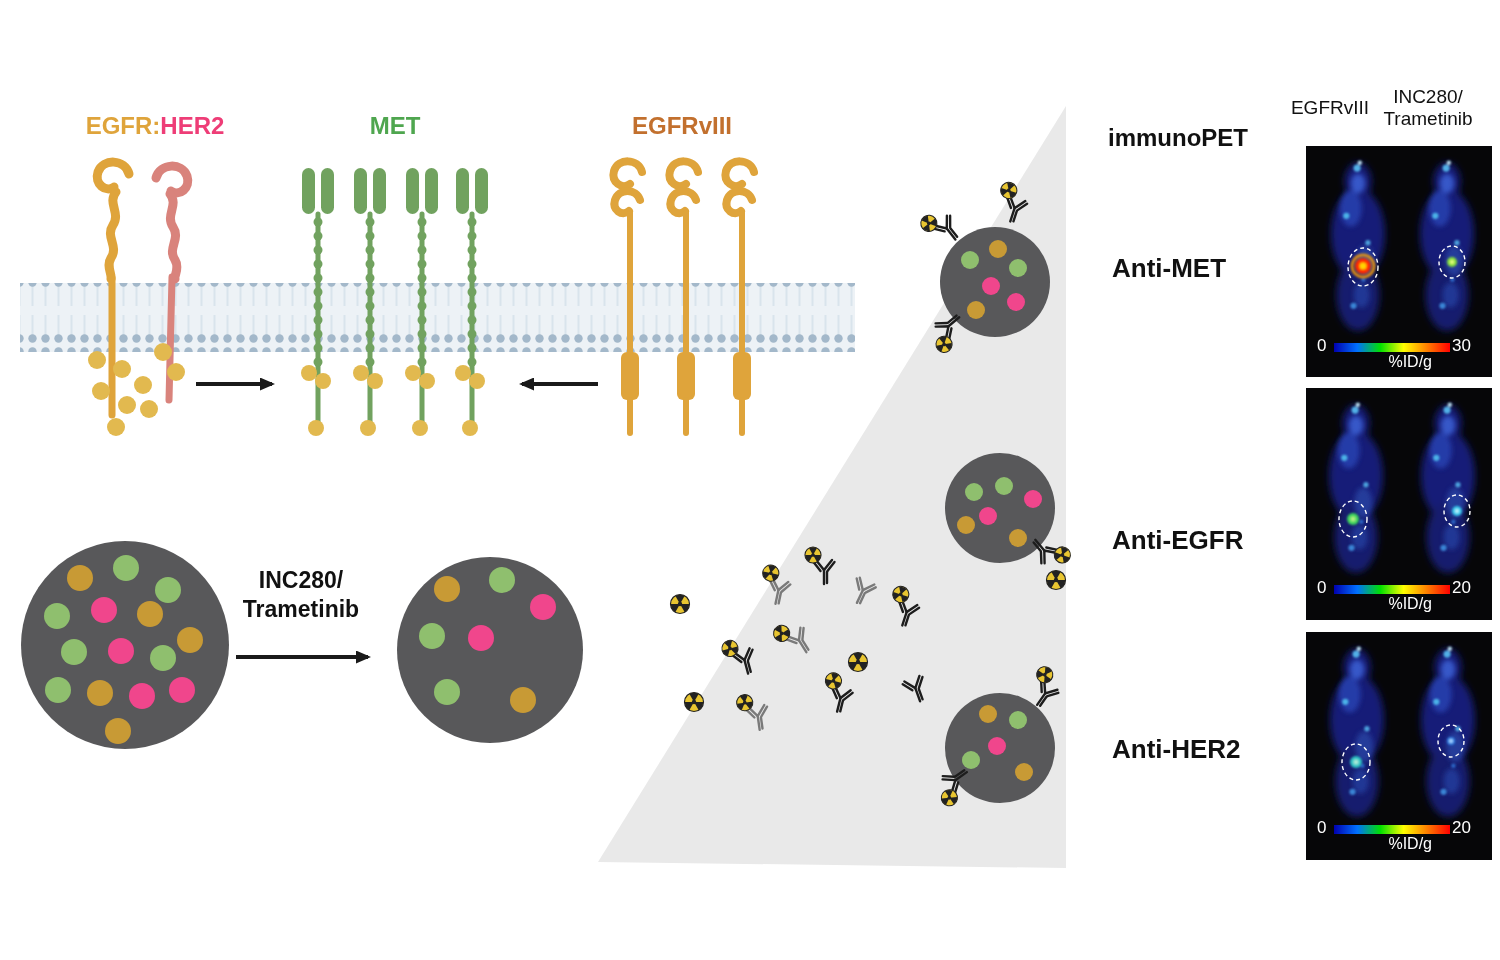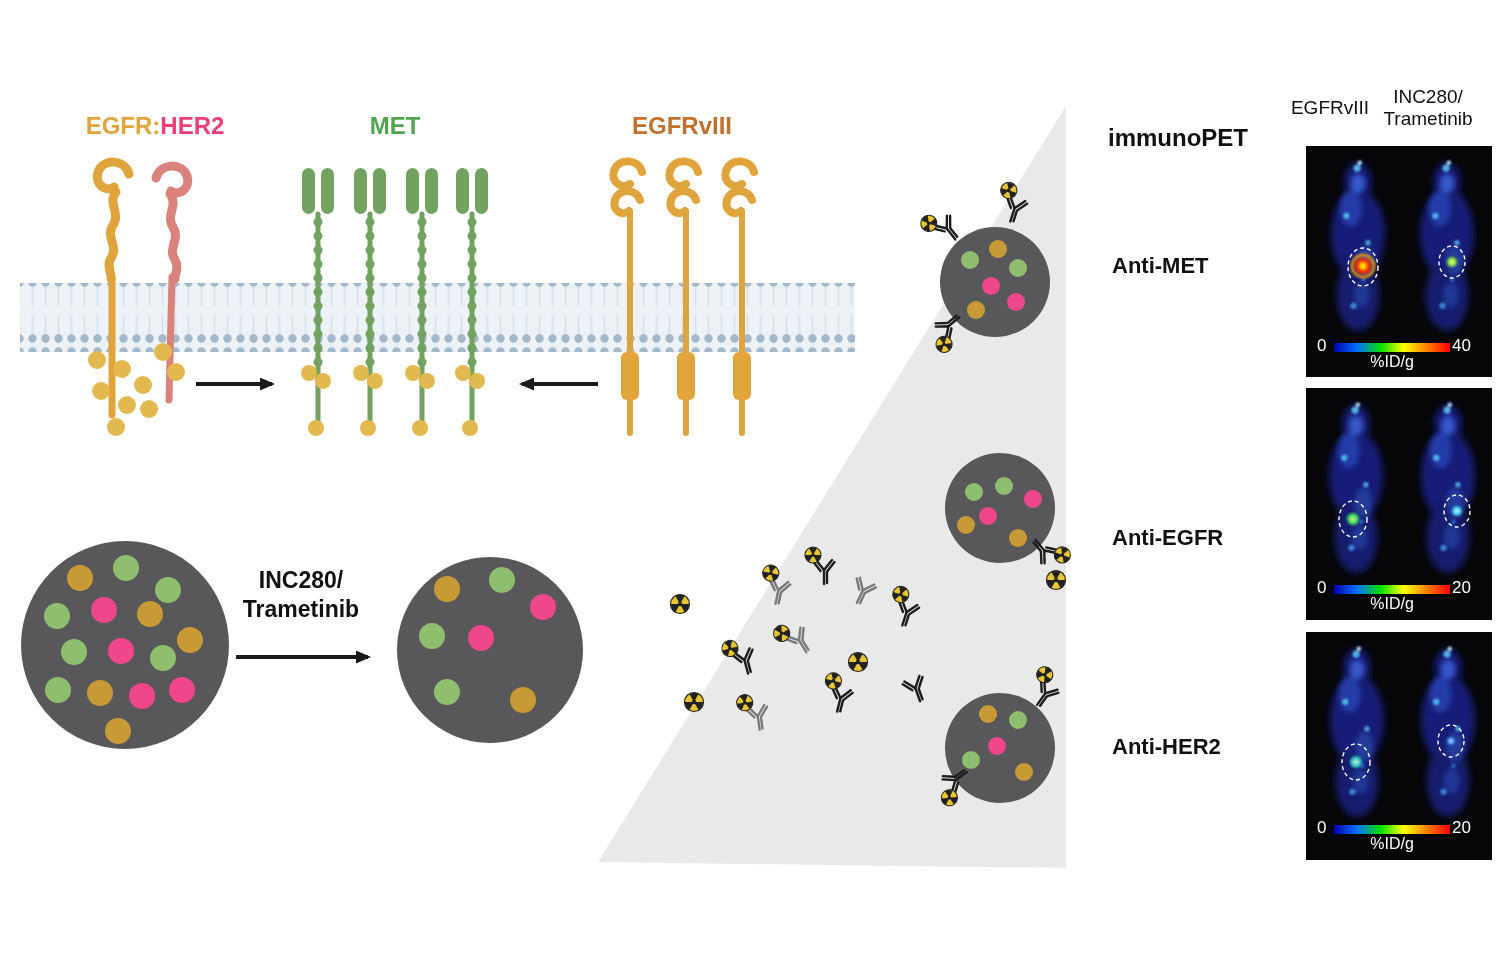--- a/index.html
+++ b/index.html
@@ -33,26 +33,26 @@
   .egfr-part{color:var(--egfr-orange,#DFA43B);}
   .her2-part{color:var(--her2-pink,#EE3D77);}
   #lbl-met{left:340px;top:112px;width:110px;color:var(--met-label,#4FA64F);}
   #lbl-egfrviii{left:602px;top:112px;width:160px;color:var(--egfrviii-brown,#C2702E);}
   #lbl-treatment{left:226px;top:566px;width:150px;text-align:center;font-size:23px;
                  font-weight:bold;line-height:1.25;}
   #pet-title{left:1108px;top:116px;font-size:24px;font-weight:bold;margin-top:8px;}
   .pet-col{font-size:19px;text-align:center;line-height:1.15;}
   #col-control{left:1288px;top:97px;width:84px;}
   #col-treated{left:1374px;top:86px;width:108px;}
-  .pet-row-label{font-size:22px;font-weight:bold;}
+  .pet-row-label{font-size:26px;font-weight:bold;}
   #row-label-0{left:1112px;top:253px;}
   #row-label-1{left:1112px;top:498px;margin-top:27px;}
   #row-label-2{left:1112px;top:734px;}
   .scale-text{position:absolute;color:#fff;font-size:17px;}
-  .scale-unit{font-size:16px;width:80px;text-align:center;}
+  .scale-unit{font-size:16px;width:80px;text-align:right;}
   #s0-min{left:1317px;top:336px;} #s0-unit{left:1352px;top:353px;} #s0-max{left:1452px;top:336px;}
   #s1-min{left:1317px;top:578px;} #s1-unit{left:1352px;top:595px;} #s1-max{left:1452px;top:578px;}
   #s2-min{left:1317px;top:818px;} #s2-unit{left:1352px;top:835px;} #s2-max{left:1452px;top:818px;}
 </style>
 </head>
 <body>
 
 <div class="canvas">
 
 <svg class="art" width="1500" height="960" viewBox="0 0 1500 960">
@@ -366,21 +366,21 @@
   <div>INC280/</div>
   <div>Trametinib</div>
 </div>
 
 <div class="lbl pet-row-label" id="row-label-0">Anti-MET</div>
 <div class="lbl pet-row-label" id="row-label-1">Anti-EGFR</div>
 <div class="lbl pet-row-label" id="row-label-2">Anti-HER2</div>
 
 <div class="scale-text" id="s0-min">0</div>
 <div class="scale-text scale-unit" id="s0-unit">%ID/g</div>
-<div class="scale-text" id="s0-max">40</div>
+<div class="scale-text" id="s0-max">30</div>
 
 <div class="scale-text" id="s1-min">0</div>
 <div class="scale-text scale-unit" id="s1-unit">%ID/g</div>
 <div class="scale-text" id="s1-max">20</div>
 
 <div class="scale-text" id="s2-min">0</div>
 <div class="scale-text scale-unit" id="s2-unit">%ID/g</div>
 <div class="scale-text" id="s2-max">20</div>
 
 </div>

